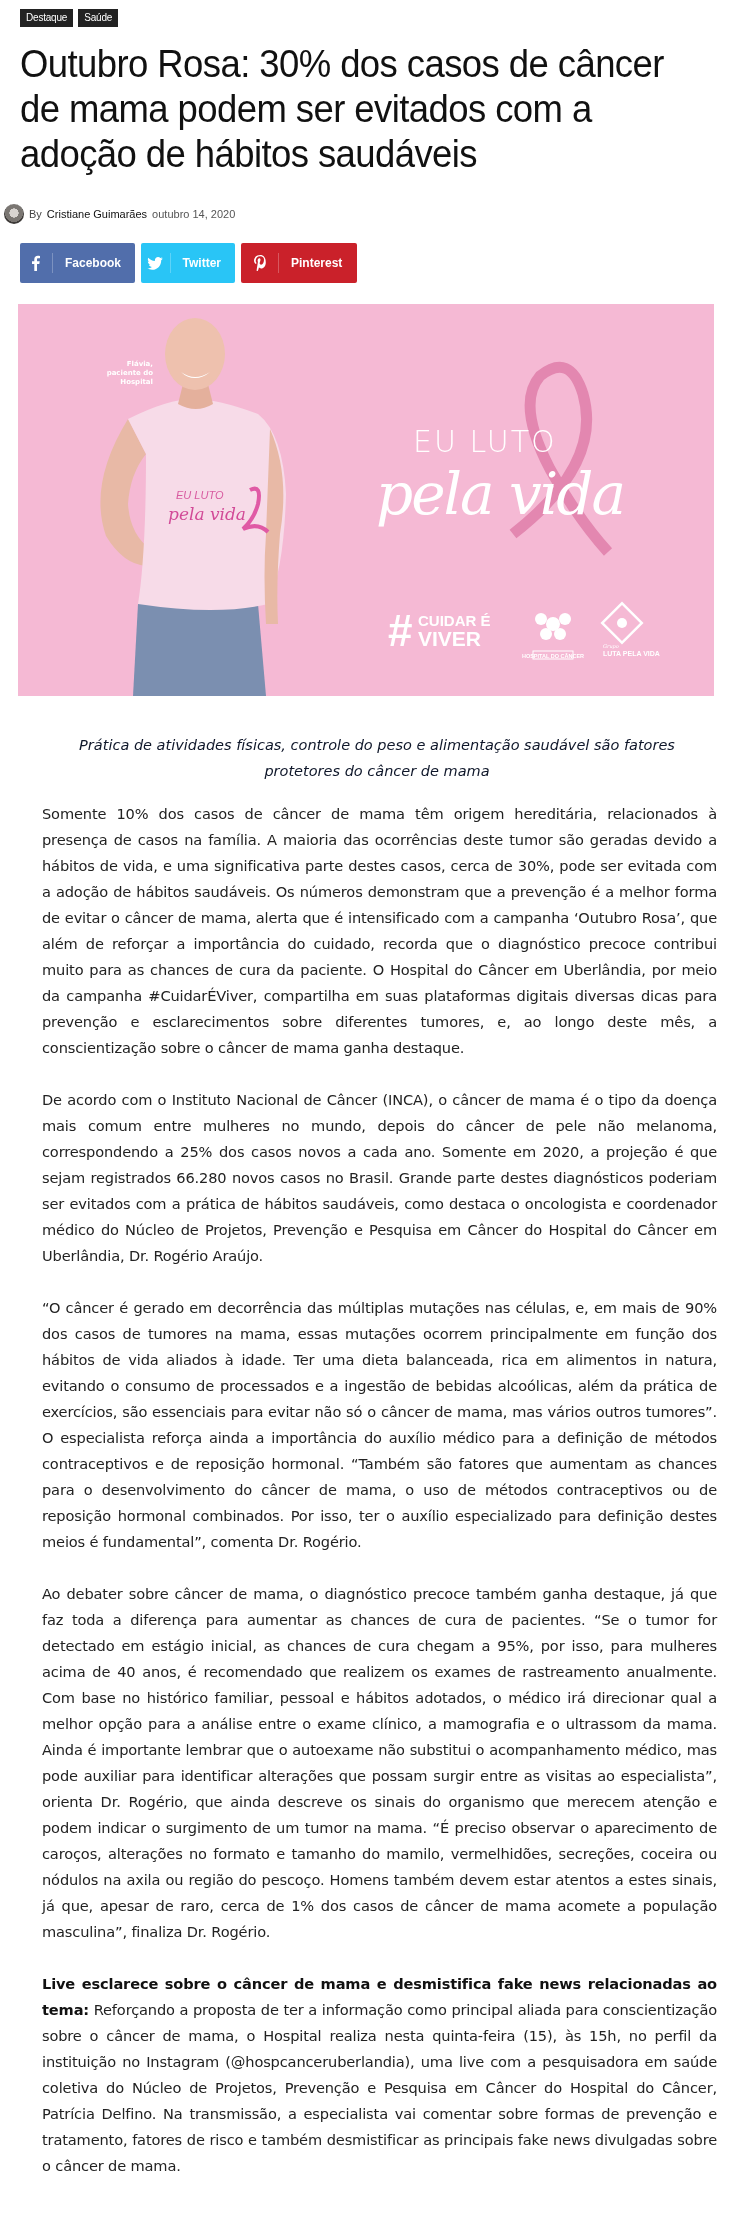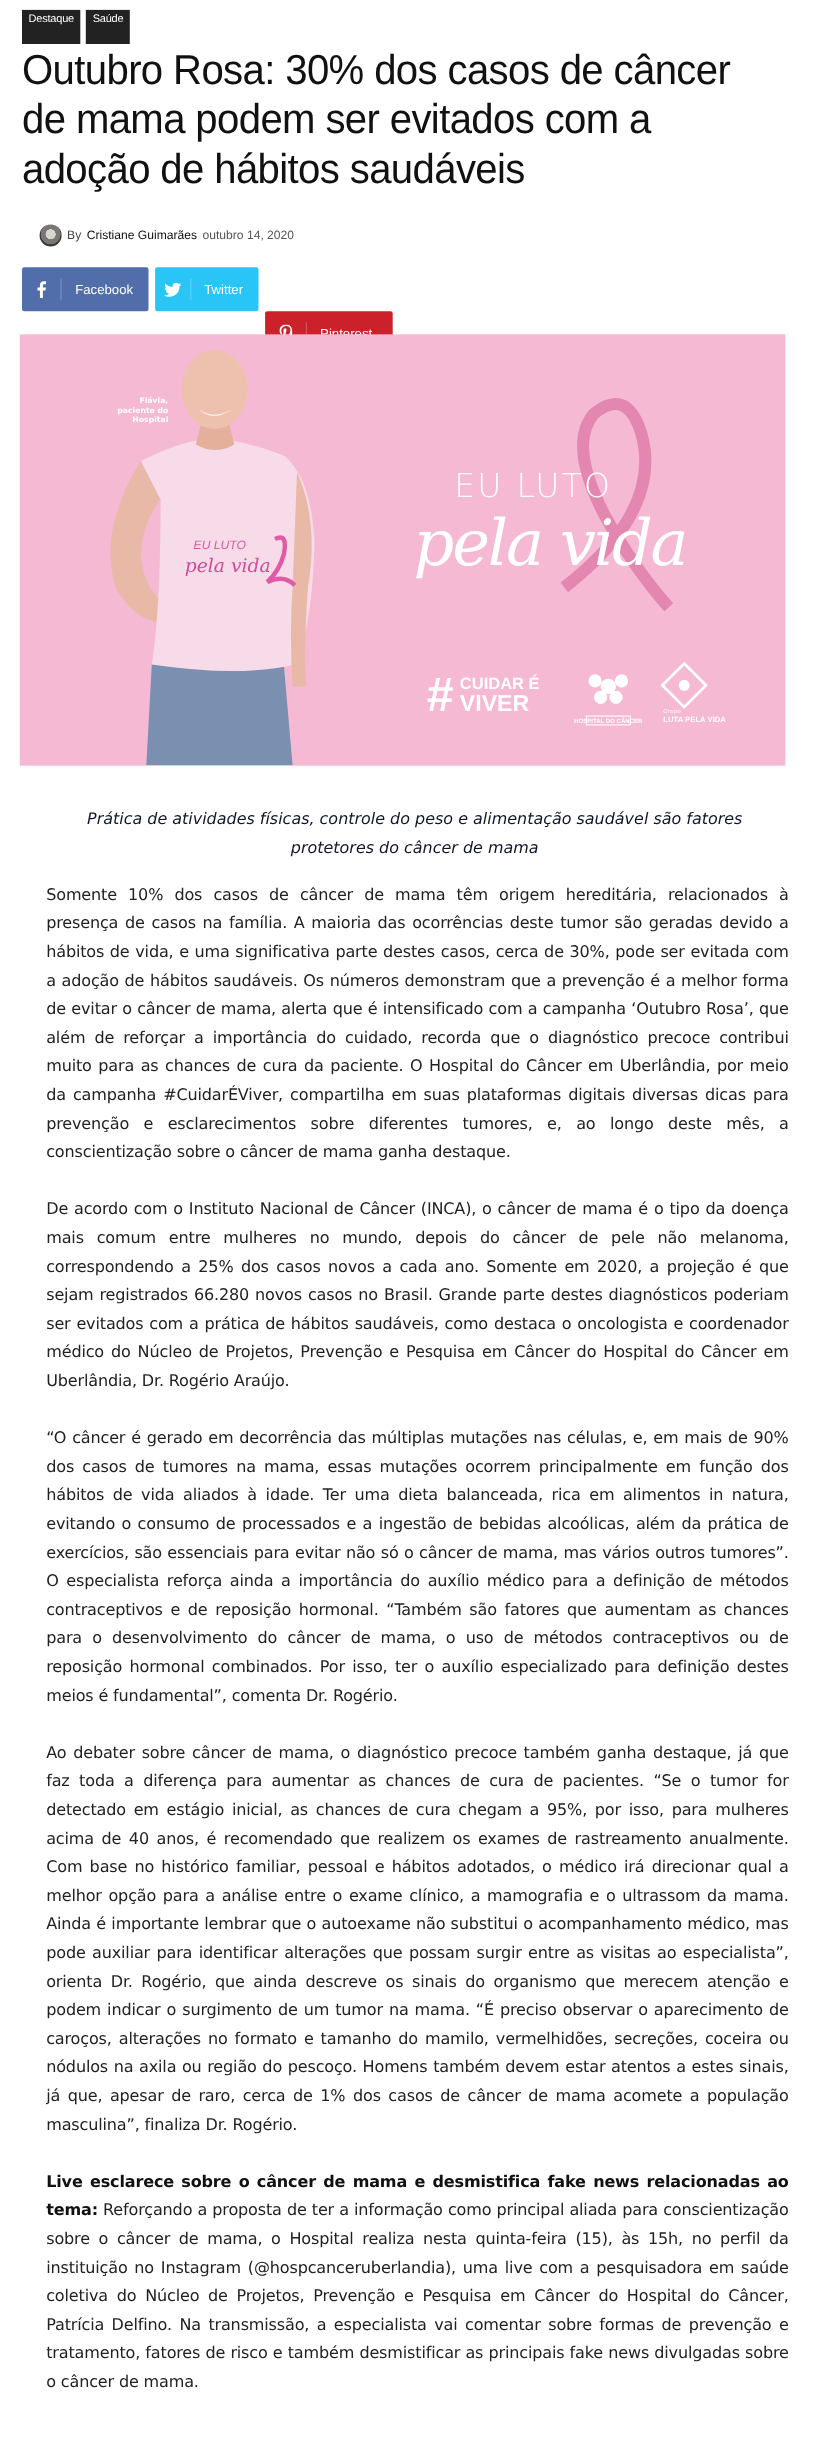--- a/index.html
+++ b/index.html
@@ -13,32 +13,32 @@
       color: #222222;
     }
     .tags {
       position: absolute; left: 20px; top: 9px;
       display: flex; gap: 5px;
     }
     .tag {
       background: #222222; color: #ffffff;
       font-family: "Liberation Sans", sans-serif;
       font-size: 10px; line-height: 17px;
-      padding: 0 6px; height: 31px; display: inline-block;
+      padding: 0 6px; height: 18px; display: inline-block;
       letter-spacing: -0.2px;
     }
     .title {
       position: absolute; left: 20px; top: 42px; width: 700px;
       font-family: "Liberation Sans", sans-serif;
       font-size: 38px; line-height: 45px; font-weight: 400;
       color: #111111; letter-spacing: -0.6px;
       transform: scaleX(0.96); transform-origin: left top;
     }
     .byline {
-      position: absolute; left: 36px; top: 204px;
+      position: absolute; left: 4px; top: 204px;
       display: flex; align-items: center; gap: 5px;
       font-family: "Liberation Sans", sans-serif;
       font-size: 11px; color: #444444;
     }
     .avatar {
       width: 20px; height: 20px; border-radius: 50%;
       background: radial-gradient(circle at 50% 45%, #d8d4d0 0 30%, #7a7672 32% 60%, #3d3a38 62%);
       display: inline-block;
     }
     .byline .by { color: #444; }
@@ -51,24 +51,24 @@
     .share-btn {
       height: 40px; border-radius: 2px; color: #fff;
       display: flex; align-items: center;
       font-family: "Liberation Sans", sans-serif; font-size: 12px;
       cursor: pointer;
     }
     .share-btn .ico {
       width: 38px; display: flex; align-items: center; justify-content: center;
       height: 20px; border-right: 1px solid rgba(255,255,255,0.25);
     }
-    .share-btn .lbl { padding: 0 14px 0 12px; }
+    .share-btn .lbl { padding: 0 14px 0 12px; font-weight: bold; }
     .fb { background: #516eab; width: 115px; }
     .tw { background: #29c5f6; width: 94px; }
-    .pt { background: #ca212a; width: 116px; margin-top: 40px; }
+    .pt { background: #ca212a; width: 116px; }
 
     .hero {
       position: absolute; left: 18px; top: 304px; width: 696px; height: 392px;
       background: #f5b9d4; overflow: hidden;
     }
     .caption {
       position: absolute; left: 40px; top: 732px; width: 674px;
       text-align: center; font-style: italic;
       font-size: 14.5px; line-height: 26px; color: #0f172a;
     }

